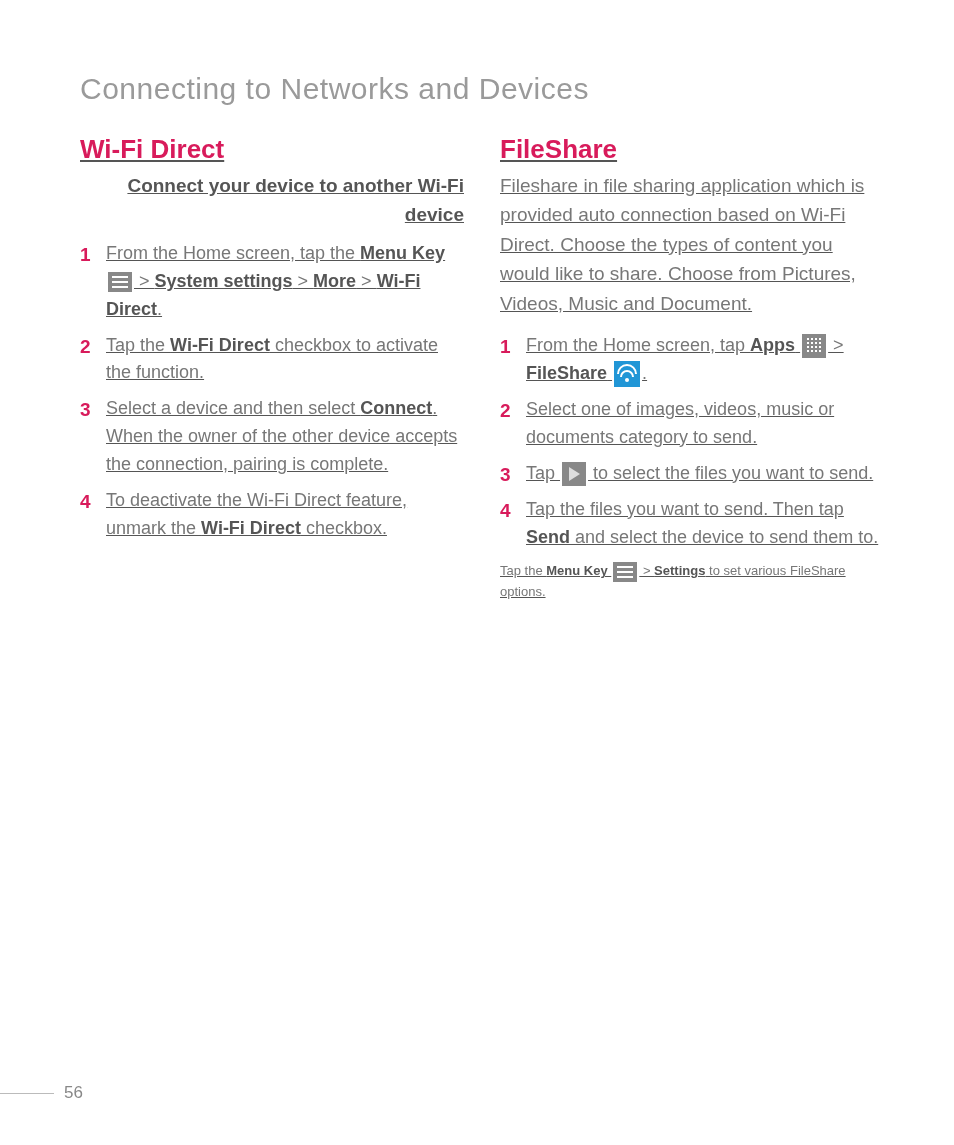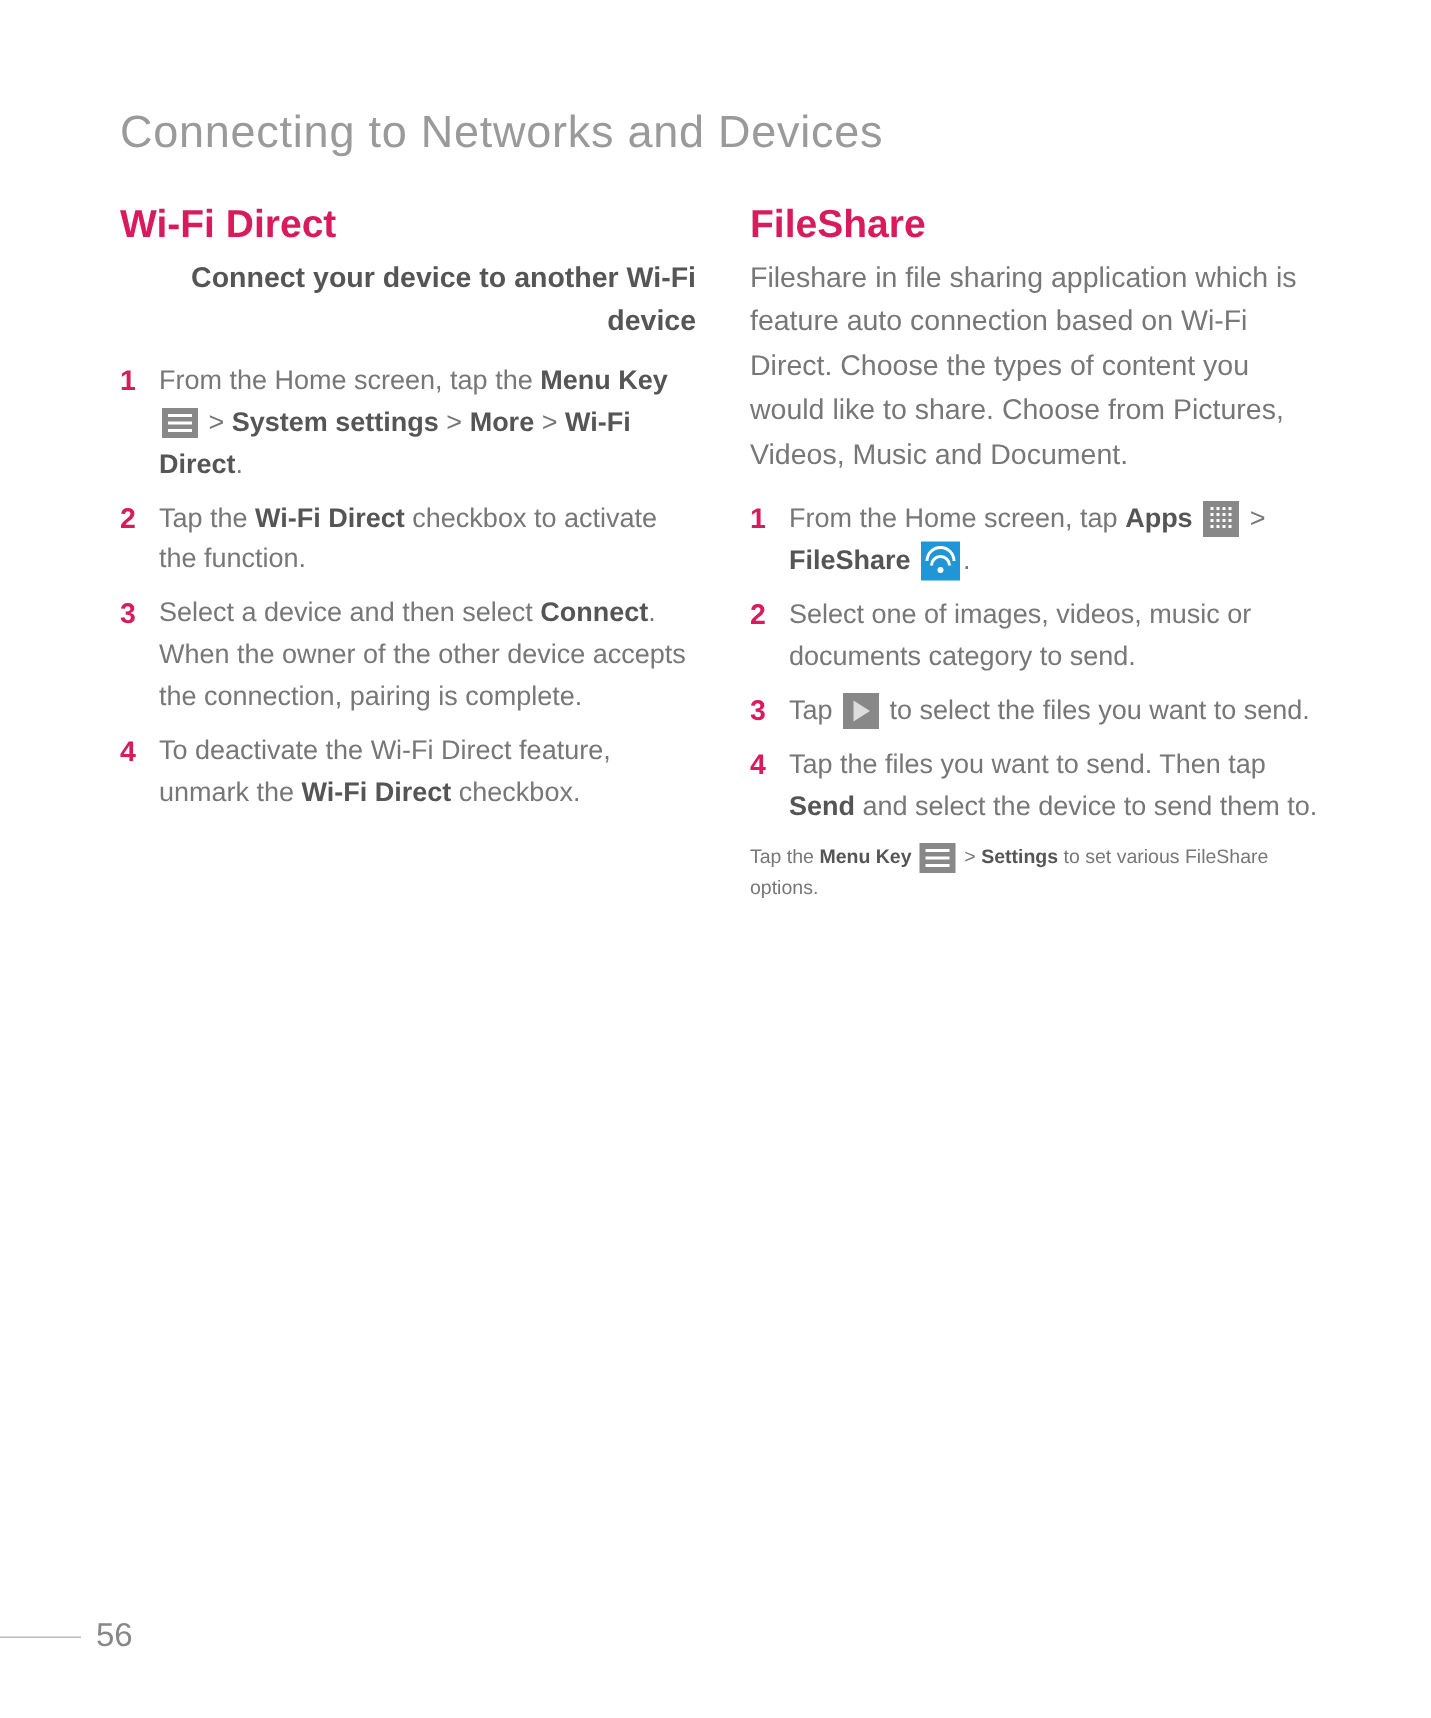--- a/index.html
+++ b/index.html
@@ -23,20 +23,21 @@
     margin: 0 0 28px 0;
     letter-spacing: 0.5px;
   }
   .columns {
     display: flex;
     gap: 36px;
   }
   .col {
     flex: 1;
     min-width: 0;
+    text-decoration: underline;
   }
   .section-title {
     font-size: 26px;
     font-weight: 700;
     color: #d81b5b;
     margin: 0 0 6px 0;
   }
   .intro {
     font-size: 19px;
     line-height: 1.55;
@@ -139,21 +140,21 @@
     width: 0;
     height: 0;
     border-left: 11px solid #ddd;
     border-top: 7px solid transparent;
     border-bottom: 7px solid transparent;
   }
   .footer {
     position: absolute;
     bottom: 42px;
     left: 0;
-    font-size: 22px;
+    font-size: 17px;
     color: #888;
   }
   .footer-line {
     display: inline-block;
     width: 54px;
     border-top: 1px solid #bbb;
     vertical-align: middle;
     margin-right: 10px;
   }
   .tail {
@@ -185,21 +186,21 @@
           <span>Select a device and then select </span><b>Connect</b><span>. When the owner of the other device accepts the connection, pairing is complete.</span>
         </li>
         <li>
           <span>To deactivate the Wi-Fi Direct feature, unmark the </span><b>Wi-Fi Direct</b><span> checkbox.</span>
         </li>
       </ol>
     </div>
 
     <div class="col">
       <h2 class="section-title">FileShare</h2>
-      <p class="intro">Fileshare in file sharing application which is feature auto connection based on Wi-Fi Direct. Choose the types of content you would like to share. Choose from Pictures, Videos, Music and Document.</p>
+      <p class="intro">Fileshare in file sharing application which is provided auto connection based on Wi-Fi Direct. Choose the types of content you would like to share. Choose from Pictures, Videos, Music and Document.</p>
       <ol>
         <li>
           <span>From the Home screen, tap </span><b>Apps</b>
           <span class="icon apps-icon">
               <span></span>
               <span></span>
               <span></span>
               <span></span>
               <span></span>
               <span></span>

